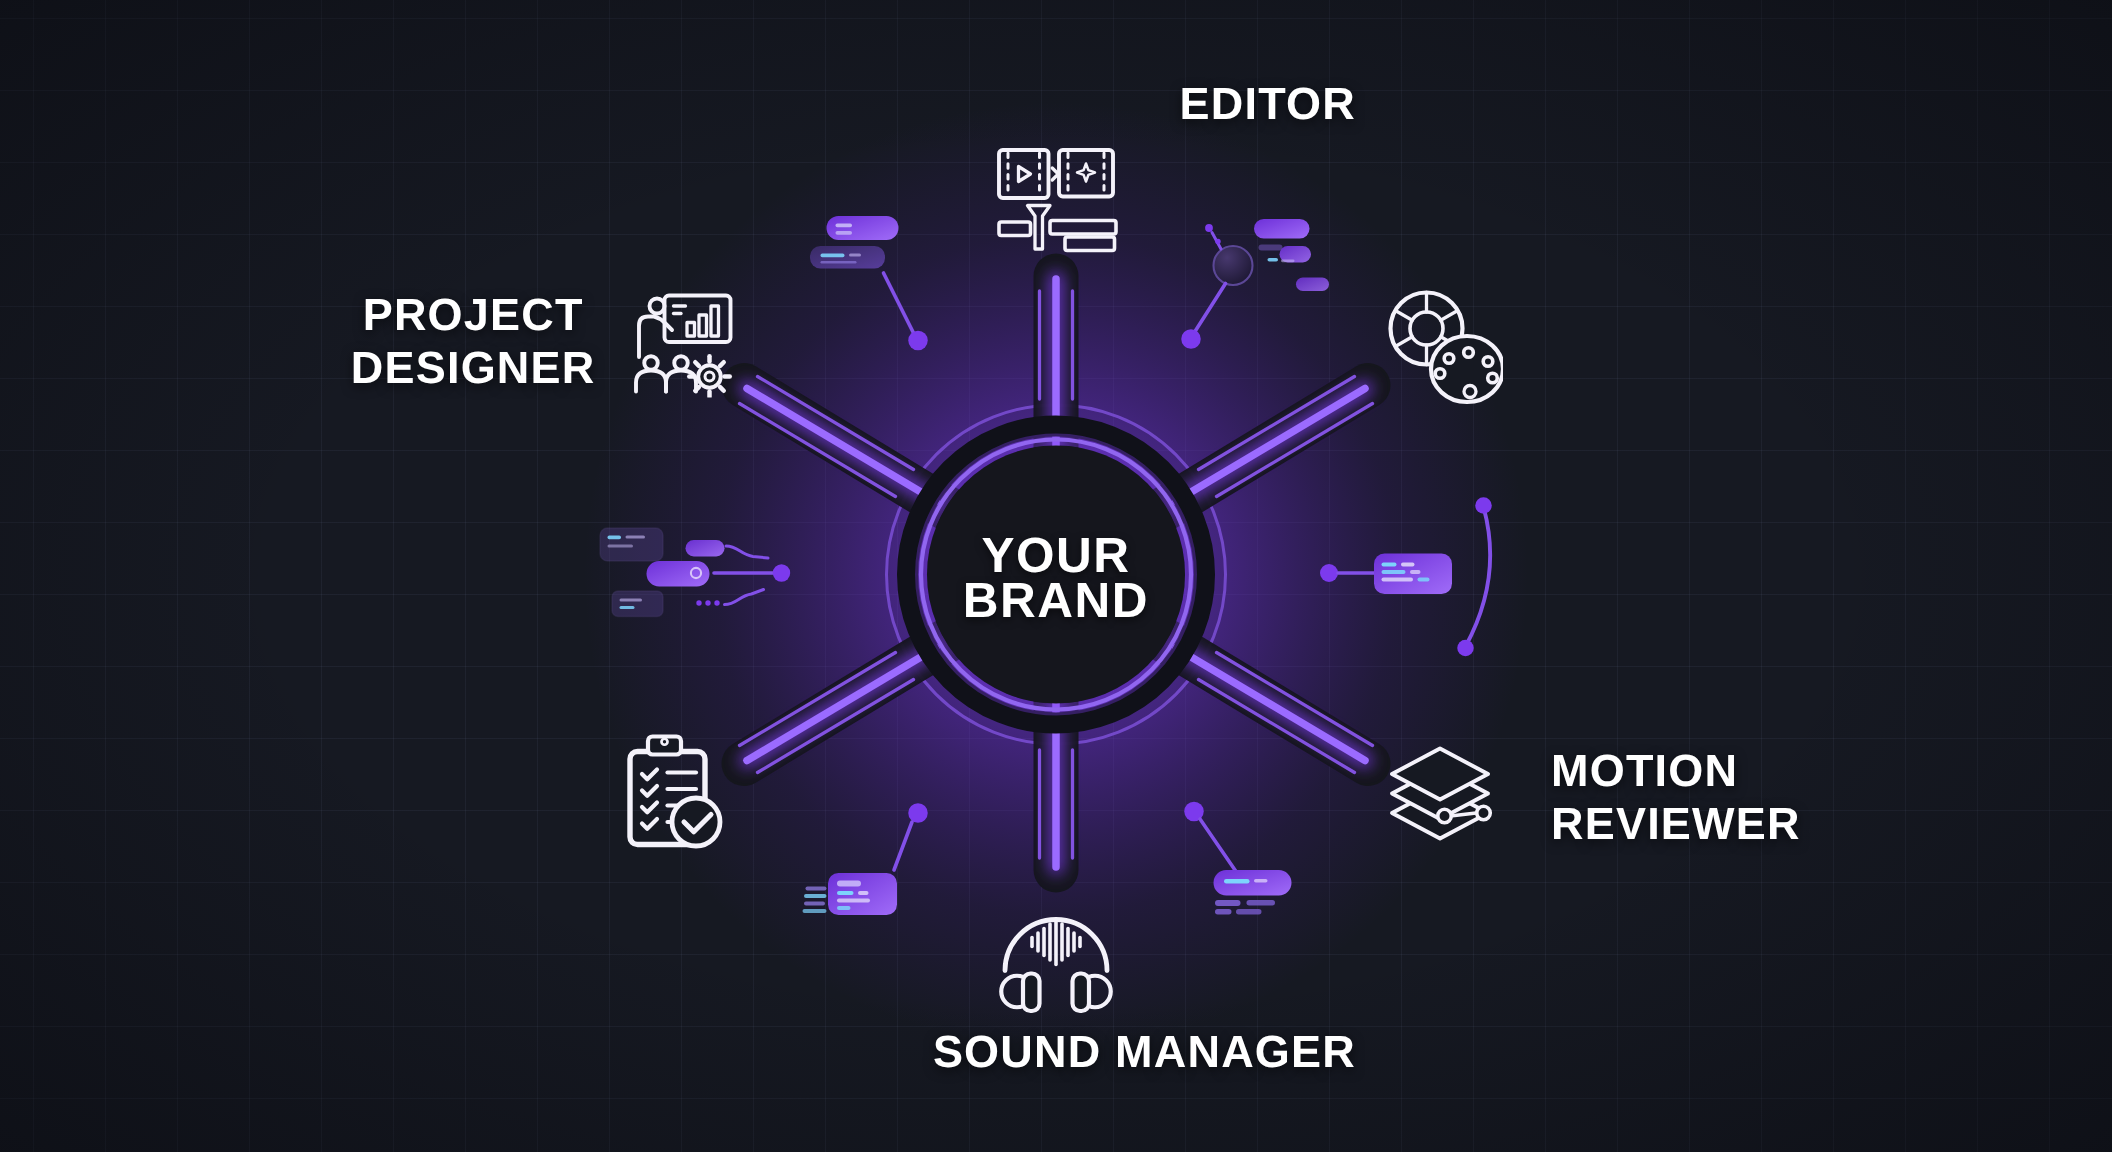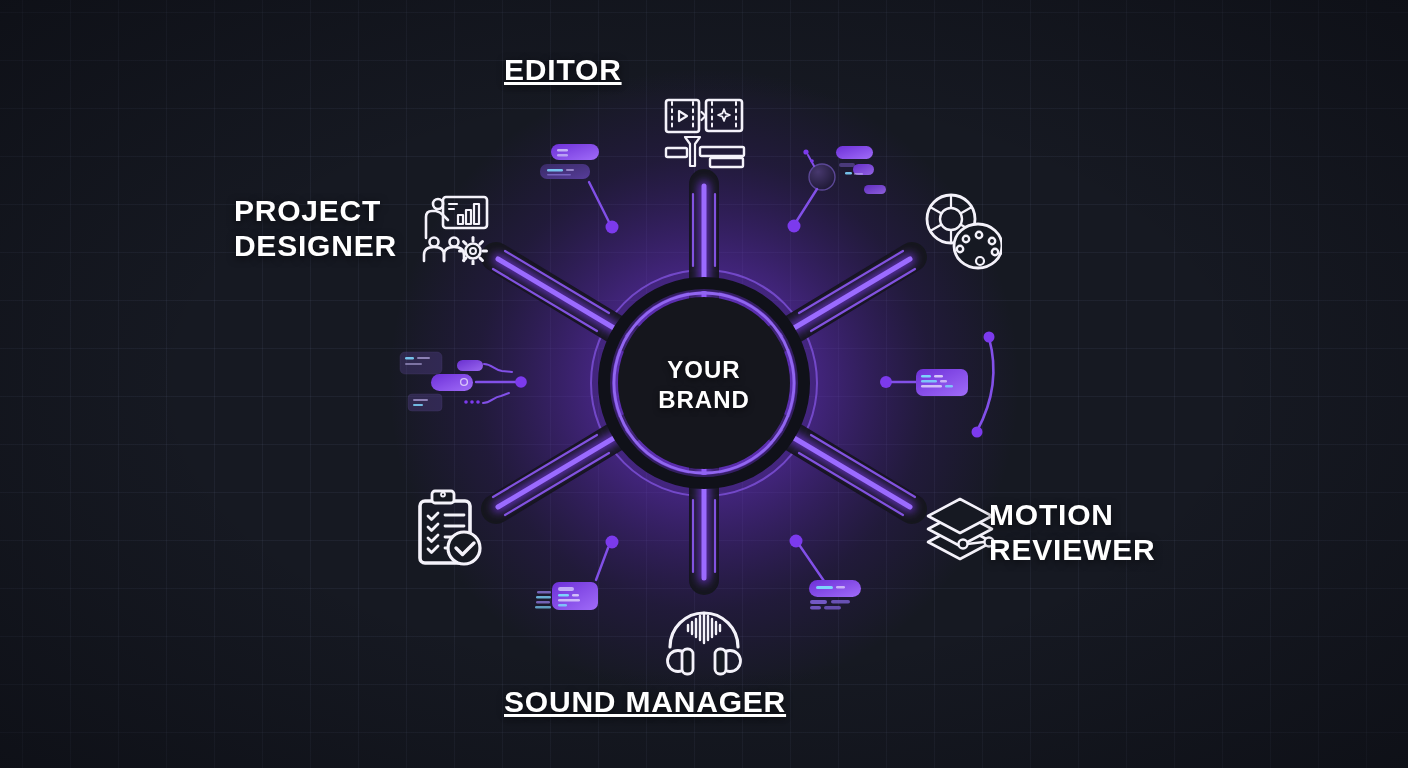--- a/index.html
+++ b/index.html
@@ -20,25 +20,25 @@
   .vignette{
     position:absolute;inset:0;z-index:2;pointer-events:none;
     background:radial-gradient(ellipse at 50% 50%, rgba(0,0,0,0) 52%, rgba(7,8,13,0.5) 100%);
   }
   .icon{position:absolute;z-index:3;}
   .role-label{
     position:absolute;z-index:4;color:var(--c-text,#fff);
     font-weight:700;font-size:30px;letter-spacing:0.8px;line-height:35px;
     text-shadow:0 2px 8px rgba(0,0,0,0.6);white-space:nowrap;
   }
-  .align-right{text-align:left;}
-  .align-center{text-align:left;text-decoration:underline;}
+  .align-right{text-align:center;}
+  .align-center{text-align:right;}
   .hub-label{
     position:absolute;z-index:4;color:var(--c-text,#fff);
-    font-weight:700;font-size:24px;letter-spacing:1px;line-height:30px;
+    font-weight:700;font-size:33px;letter-spacing:1px;line-height:30px;
     text-align:center;text-shadow:0 2px 6px rgba(0,0,0,0.55);
   }
   .ic{stroke:#f4f2fa;fill:none;stroke-linecap:round;stroke-linejoin:round;}
   .icf{fill:#161922;stroke:#f4f2fa;stroke-linecap:round;stroke-linejoin:round;}
   .decor-line{stroke:#8250e8;fill:none;stroke-linecap:round;}
   .decor-dot{fill:#7c3aed;}
 </style>
 </head>
 <body>
 
@@ -220,21 +220,21 @@
     <span>EDITOR</span>
   </div>
 
   <div class="role-label align-right" style="right:1011px;top:193px;">
     <div>PROJECT</div>
     <div>DESIGNER</div>
   </div>
 
 
 
-  <div class="role-label" style="left:989px;top:497px;">
+  <div class="role-label" style="left:1034px;top:497px;">
     <div>MOTION</div>
     <div>REVIEWER</div>
   </div>
 
   <div class="role-label align-center" style="left:504px;top:684px;width:400px;">
     <span>SOUND MANAGER</span>
   </div>
 
   <div class="hub-label" style="left:604px;top:355px;width:200px;">
     <div>YOUR</div>

